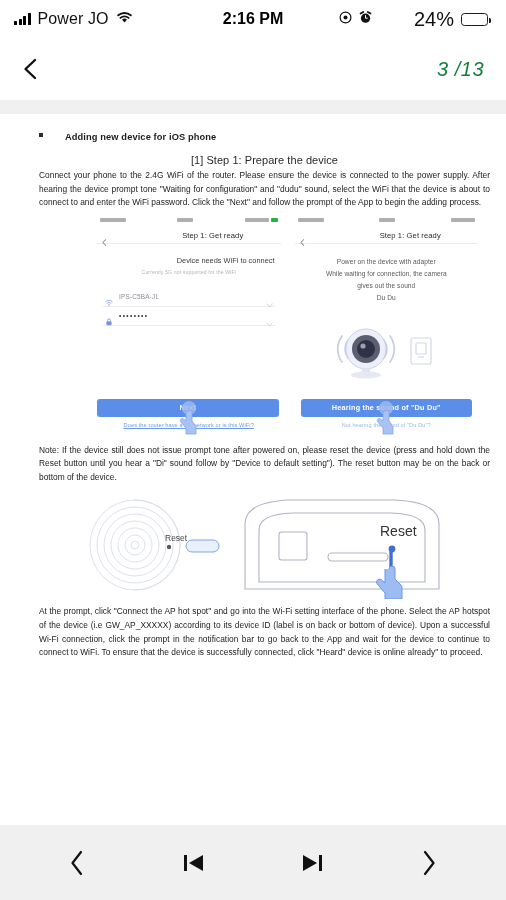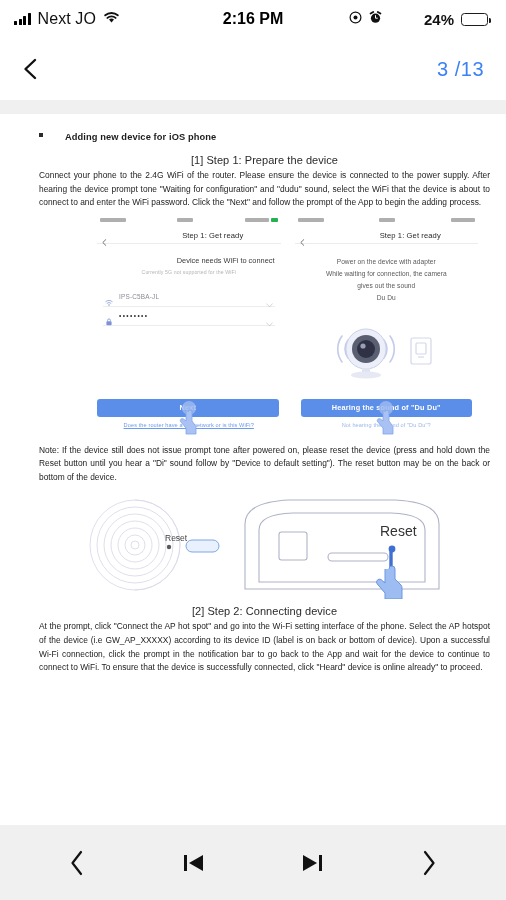--- a/index.html
+++ b/index.html
@@ -24,21 +24,21 @@
     position: absolute; left: 0; right: 0; top: 0; height: 38px;
     display: flex; align-items: center; justify-content: center;
     pointer-events: none;
   }
   .sb-right { margin-left: auto; display: flex; align-items: center; gap: 7px; }
   .sb-text {
     font-size: 16px; color: #111; letter-spacing: 0.1px;
     font-family: "Liberation Sans", sans-serif;
   }
   .sb-time { font-size: 16px; font-weight: bold; color: #000; }
-  .sb-pct { font-size: 15px; color: #111; font-weight: 700; margin-left: 35px; }
+  .sb-pct { font-size: 20px; color: #111; font-weight: 400; margin-left: 35px; }
 
   .signal-bars { display: flex; align-items: flex-end; gap: 1.5px; height: 12px; }
   .signal-bars i { display: block; width: 3px; background: #000; border-radius: 0.5px; }
   .signal-bars i:nth-child(1) { height: 4px; }
   .signal-bars i:nth-child(2) { height: 6.5px; }
   .signal-bars i:nth-child(3) { height: 9px; }
   .signal-bars i:nth-child(4) { height: 12px; }
 
   .battery {
     width: 27px; height: 13px; border: 1.6px solid #1c1c1c;
@@ -51,21 +51,21 @@
   .battery .lvl { height: 100%; background: #1c1c1c; border-radius: 1.5px; }
 
   
   .nav-bar {
     height: 62px; background: #ffffff;
     display: flex; align-items: center; justify-content: space-between;
     padding: 0 22px 0 20px;
   }
   .back-chevron { width: 22px; height: 22px; display:block; }
   .page-indicator {
-    font-size: 20px; color: #3b82f6; letter-spacing: 0.5px;
+    font-size: 20px; color: #15803d; letter-spacing: 0.5px; font-style: italic;
   }
 
   
   .nav-sep { height: 14px; background: #f0f0f0; }
 
   
   .doc-area {
     position: relative;
     height: 711px;
     background: #ffffff;
@@ -208,21 +208,21 @@
 <body>
 
 <div class="status-bar">
   <div class="sb-left">
     <span class="signal-bars">
       <i></i>
         <i></i>
         <i></i>
         <i></i>
     </span>
-    <span class="sb-text">Next JO</span>
+    <span class="sb-text">Power JO</span>
     <span>
       <svg width="17" height="13" viewBox="0 0 17 13">
         <path d="M8.5 11.6 L11 8.6 a3.6 3.6 0 0 0 -5 0 Z" fill="#111"></path>
         <path d="M2.2 4.3 a9.6 9.6 0 0 1 12.6 0" stroke="#111" stroke-width="1.9" fill="none" stroke-linecap="round"></path>
         <path d="M4.4 6.9 a6.3 6.3 0 0 1 8.2 0" stroke="#111" stroke-width="1.9" fill="none" stroke-linecap="round"></path>
       </svg>
     </span>
   </div>
   <div class="sb-center">
     <span class="sb-time">2:16 PM</span>
@@ -421,21 +421,20 @@
         <path d="M95 59 h52 a4 4 0 0 1 0 8 h-52 a4 4 0 0 1 0 -8 Z" fill="none" stroke="#aeb4c6" stroke-width="1.1"></path>
         <text x="143" y="42" font-family="Liberation Sans, sans-serif" font-size="14" fill="#333">Reset</text>
         <circle cx="155" cy="55" r="3.4" fill="#3f6fd0"></circle>
         <g>
           <path d="M154 58 v20" stroke="#3f6fd0" stroke-width="3.4" stroke-linecap="round"></path>
           <path d="M148 75 v14 l-4 -3.5 a3 3 0 0 0 -4 4.2 L148 99 v6 h17 v-11 a4.5 4.5 0 0 0 -1 -3 l-6 -6 v-10 a3 3 0 0 0 -6 0" fill="#9cbcf2" stroke="#6d97e2" stroke-width="1"></path>
         </g>
       </svg>
     </div>
 
-    <div class="step-title">[2] Step 2: Connecting device</div>
     <div class="body-para">At the prompt, click "Connect the AP hot spot" and go into the Wi-Fi setting interface of the phone. Select the AP hotspot of the device (i.e GW_AP_XXXXX) according to its device ID (label is on back or bottom of device). Upon a successful Wi-Fi connection, click the prompt in the notification bar to go back to the App and wait for the device to continue to connect to WiFi. To ensure that the device is successfully connected, click "Heard" device is online already" to proceed.</div>
   </div>
 </div>
 
 <div class="bottom-bar">
   <div class="tb-btn">
     <svg width="16" height="26" viewBox="0 0 16 26">
       <path d="M12 2 L3.5 13 L12 24" stroke="#111" stroke-width="2.2" fill="none" stroke-linecap="round" stroke-linejoin="round"></path>
     </svg>
   </div>

